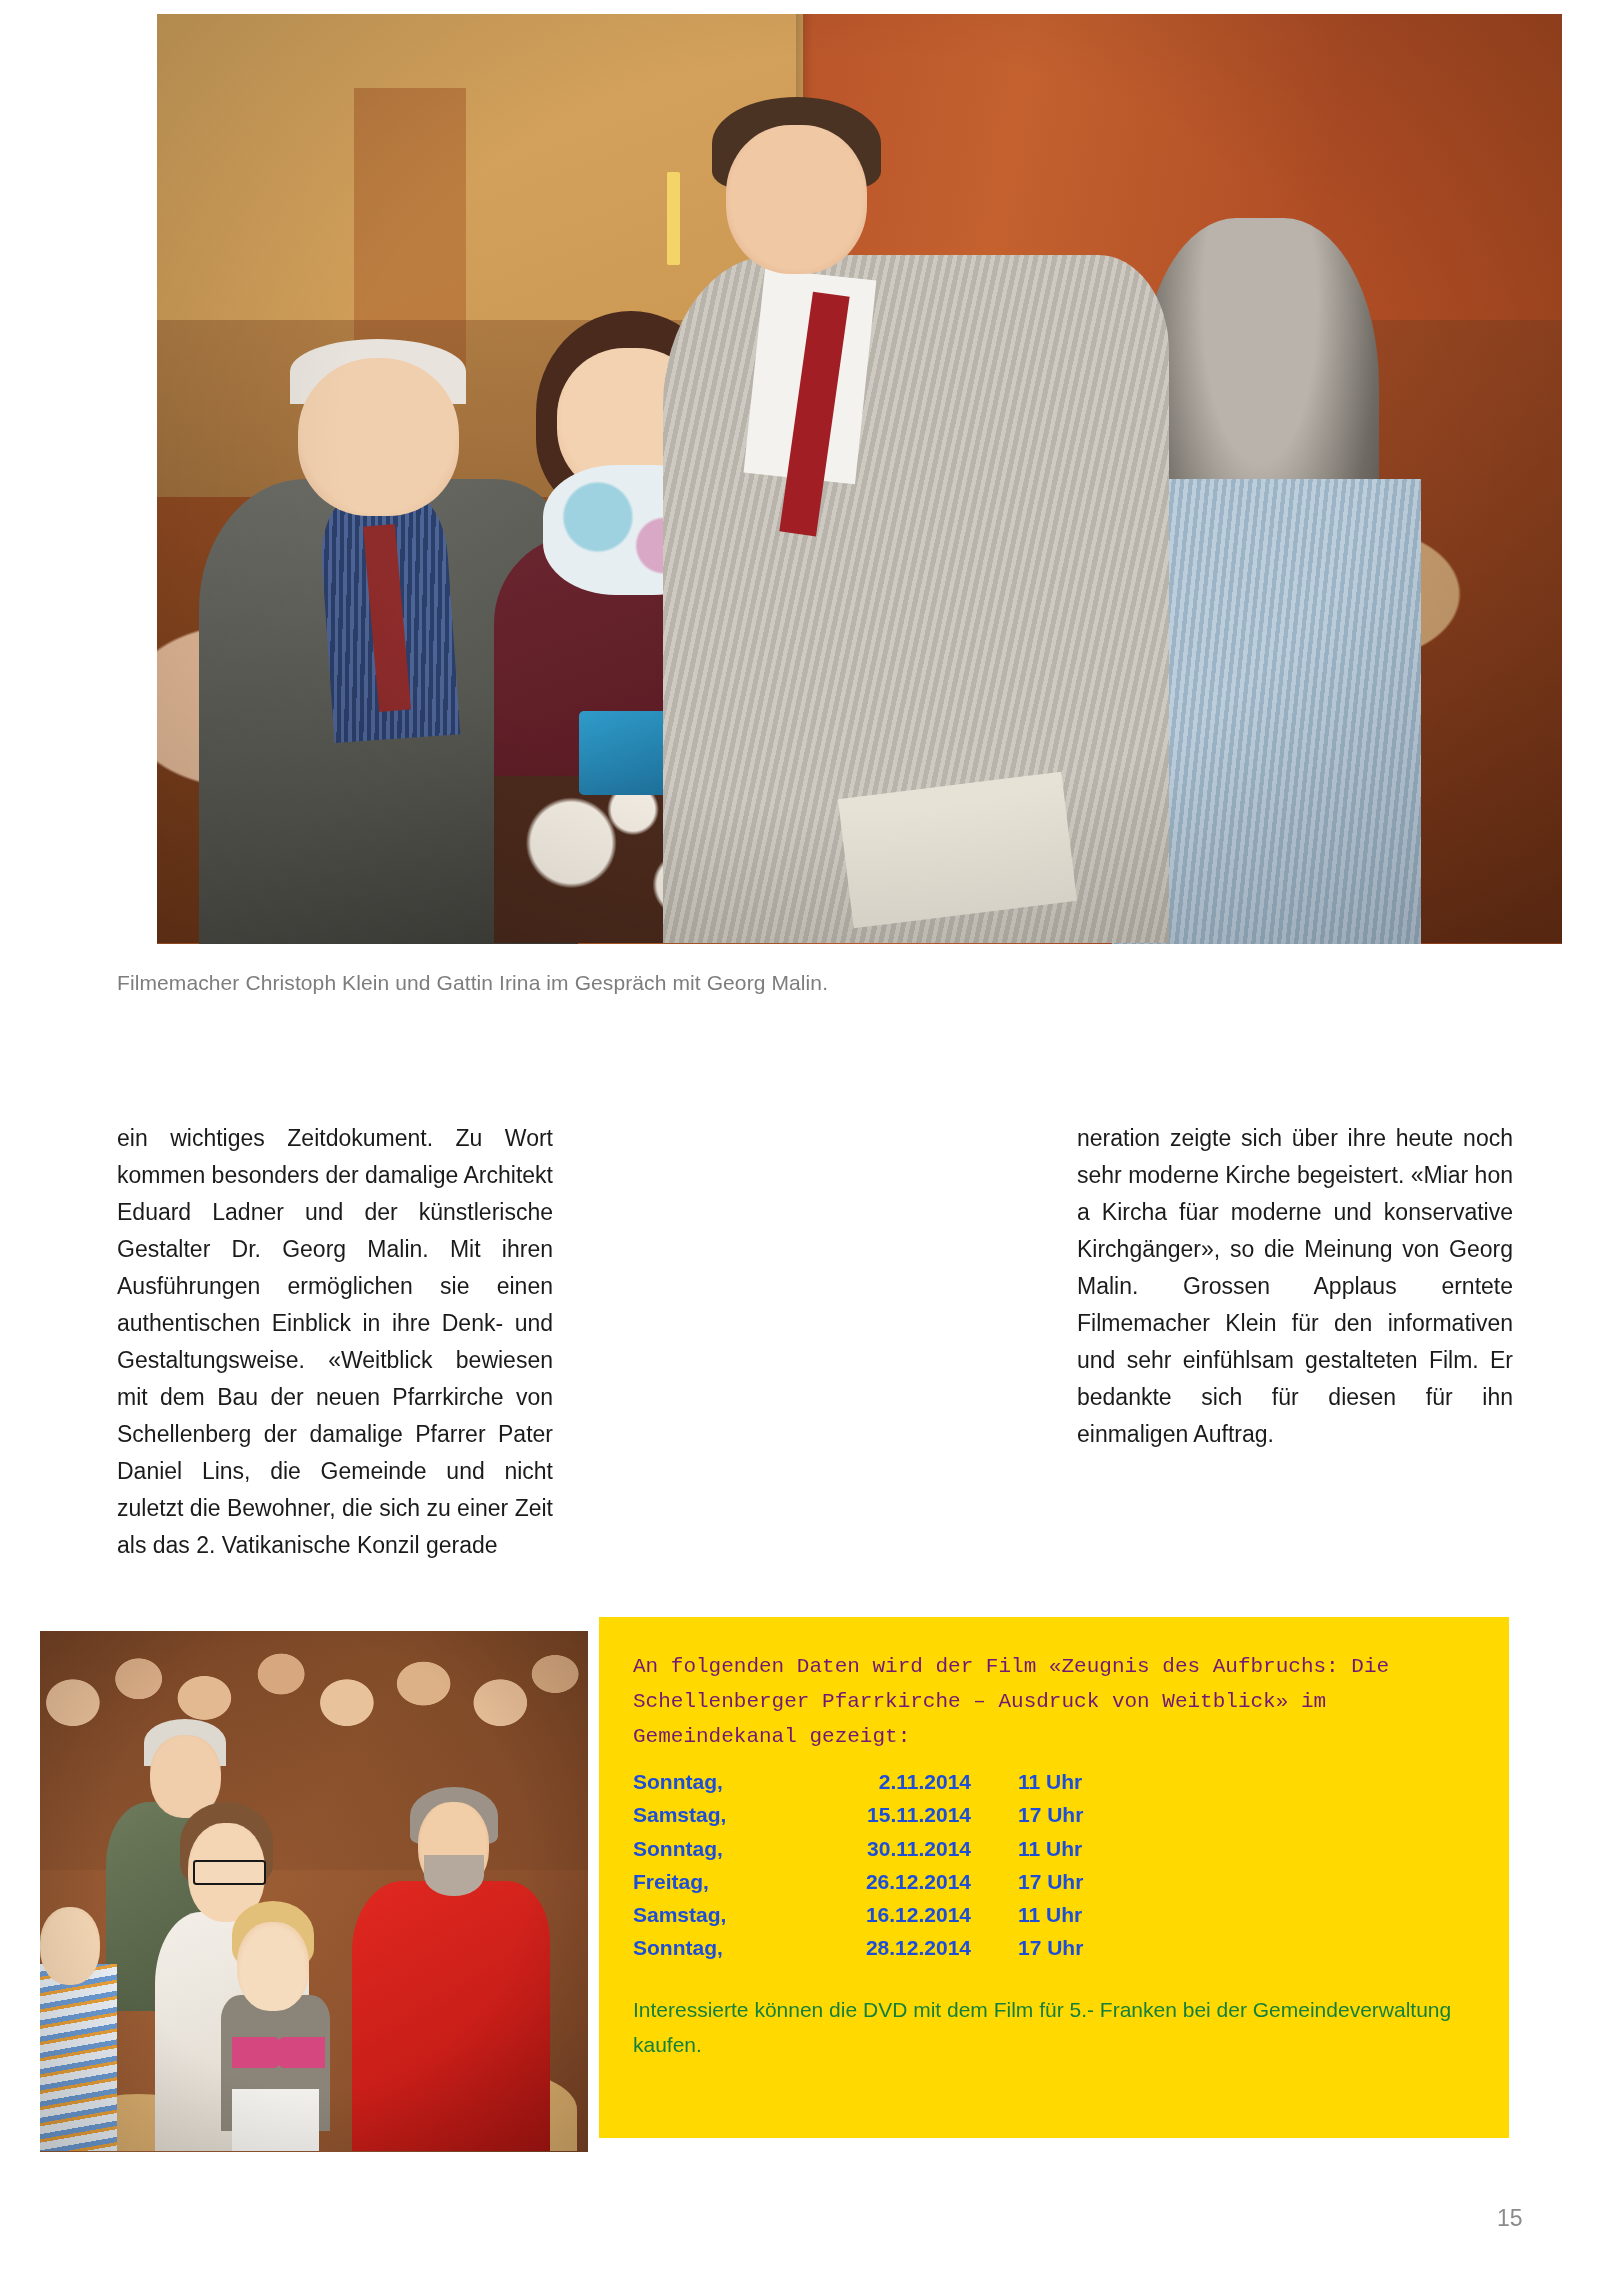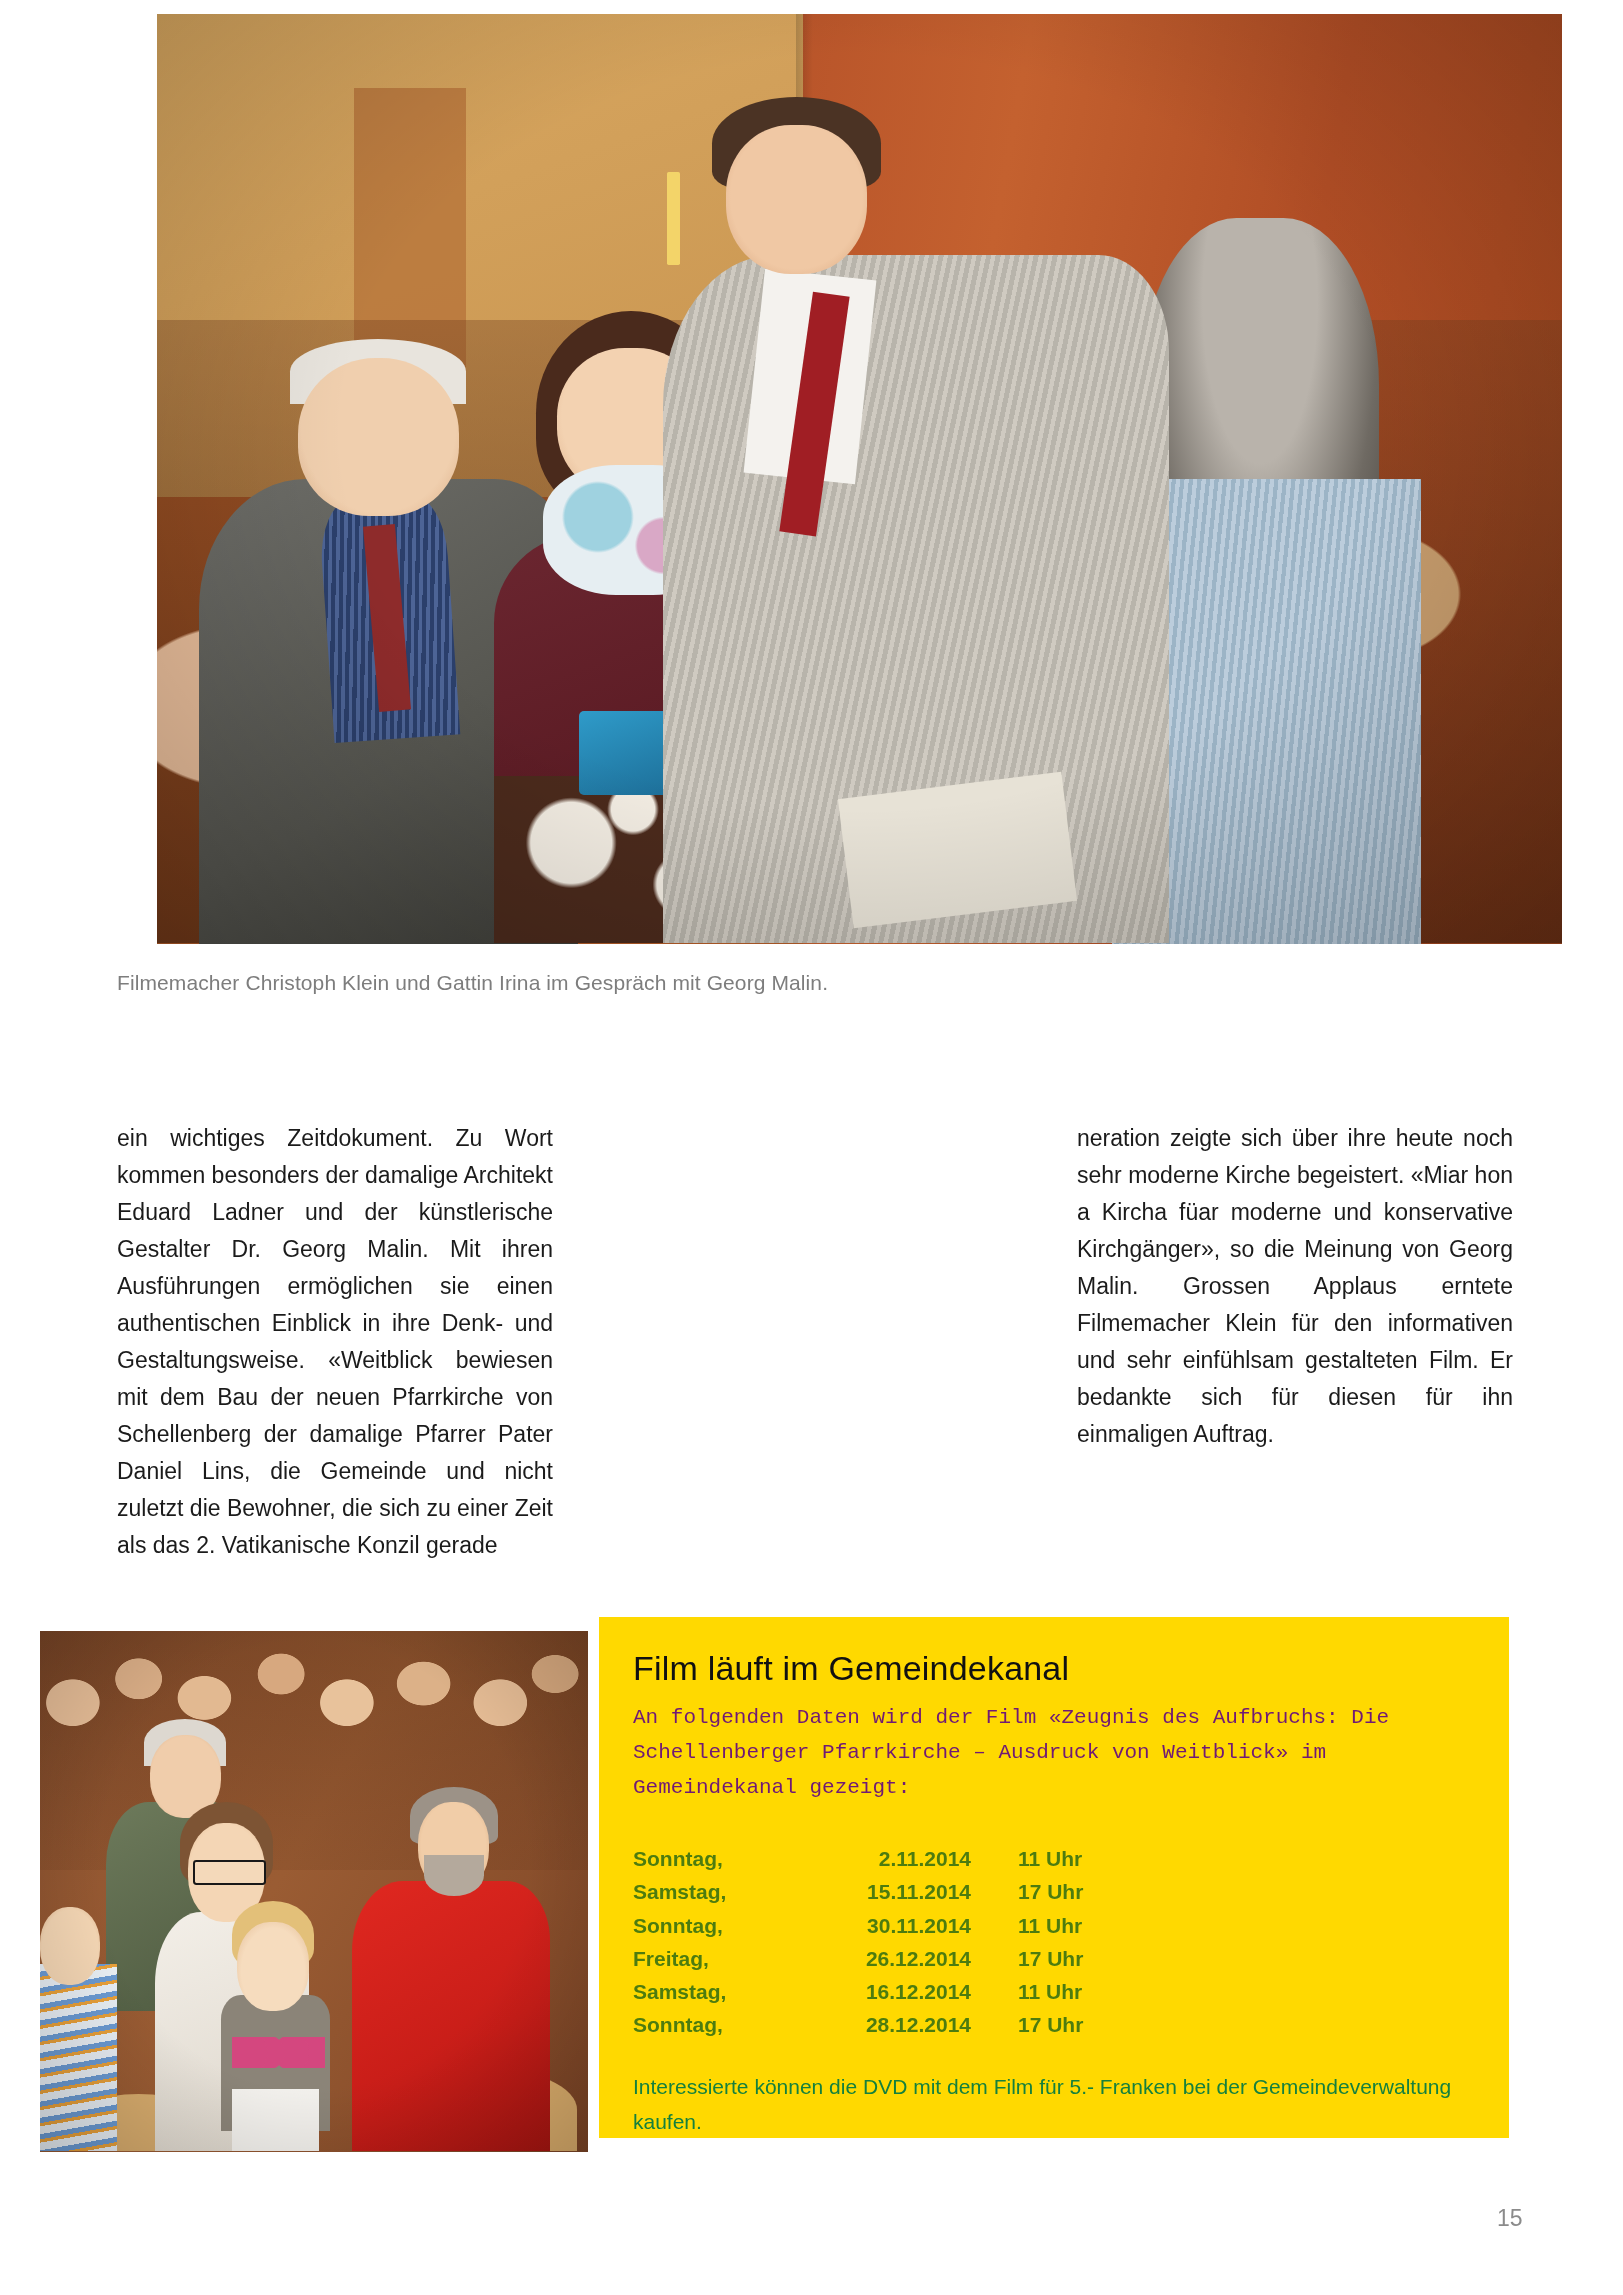--- a/index.html
+++ b/index.html
@@ -342,25 +342,25 @@
   }
   #info-intro {
     font-size: 21px;
     line-height: 35px;
     color: #701a75;
     margin: 0;
     max-width: 845px;
     font-family: Liberation Mono, monospace;
   }
   #schedule {
-    margin-top: 42px;
+    margin-top: 16px;
     border-collapse: collapse;
     font-size: 21px;
     font-weight: bold;
-    color: #4d7c0f;
+    color: #1d4ed8;
   }
   #schedule td { padding: 0 0 9.3px 0; white-space: nowrap; }
   .sc-day  { width: 148px; text-align: left; }
   .sc-date { width: 190px; text-align: right; padding-right: 47px !important; }
   .sc-time { text-align: left; }
   #info-footer {
     margin-top: 22px;
     font-size: 21px;
     line-height: 35px;
     color: #15803d;
@@ -446,21 +446,20 @@
   <div class="ph-layer" id="bp-child-legs"></div>
   <div class="ph-layer" id="bp-child-hair"></div>
   <div class="ph-layer" id="bp-child-head"></div>
   <div class="ph-layer" id="bp-boy"></div>
   <div class="ph-layer" id="bp-boy-head"></div>
   <div class="ph-layer" id="bp-vignette"></div>
 </figure>
 
 <section id="info-box">
 
-  <h2 id="info-title">Film läuft im Gemeindekanal</h2>
 
   <p id="info-intro">An folgenden Daten wird der Film «Zeugnis des Aufbruchs: Die Schellenberger Pfarrkirche – Ausdruck von Weitblick» im Gemeindekanal gezeigt:</p>
 
   <table id="schedule">
     <tbody id="schedule-body">
         <tr>
           <td class="sc-day">Sonntag,</td>
           <td class="sc-date">2.11.2014</td>
           <td class="sc-time">11 Uhr</td>
         </tr>

